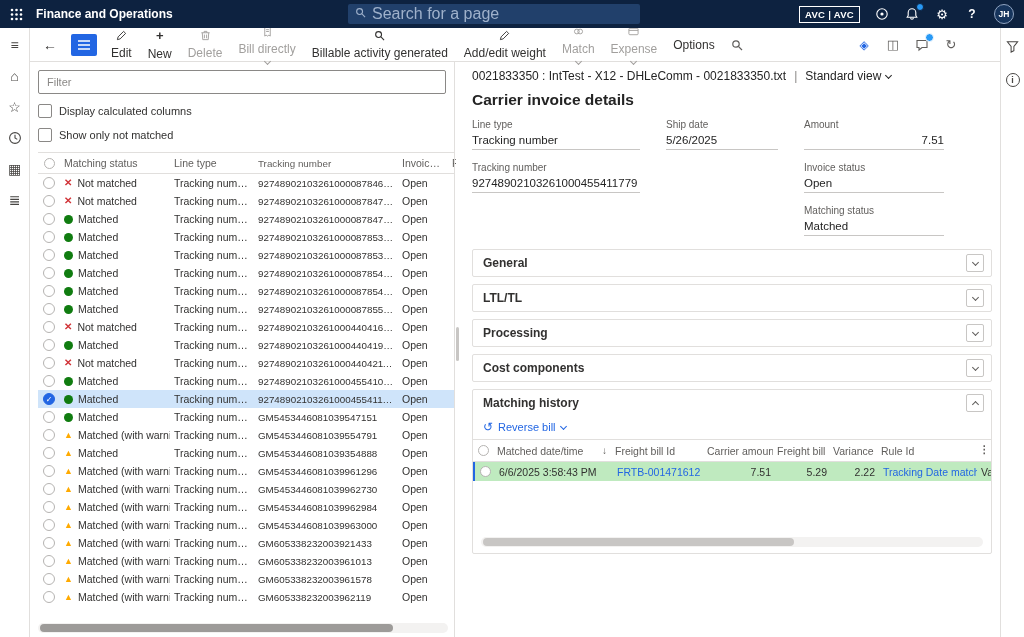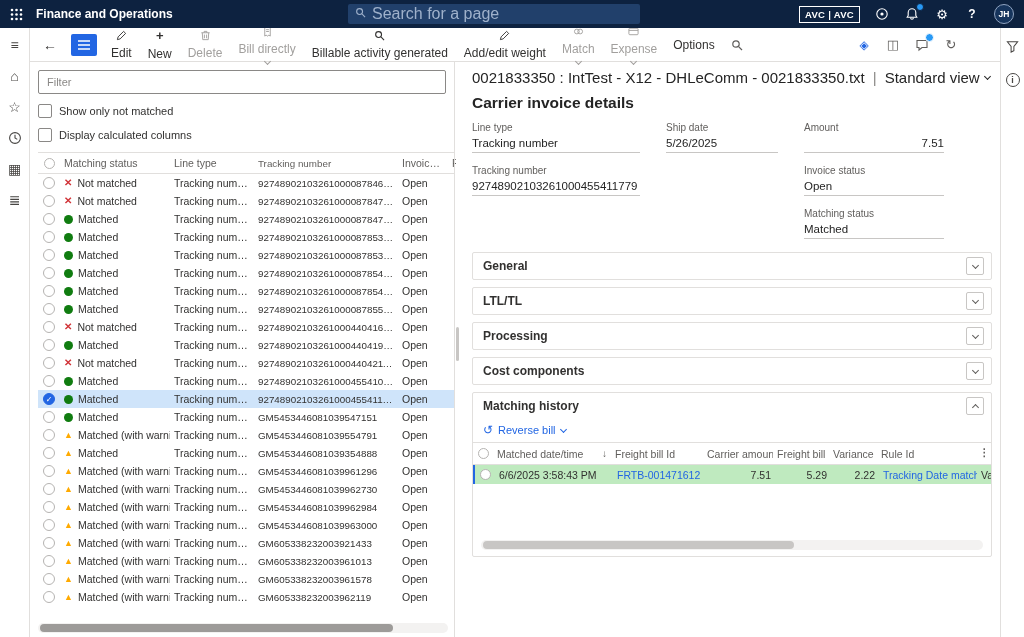--- a/index.html
+++ b/index.html
@@ -75,21 +75,21 @@
   .rchk.on{background:var(--accent);border-color:var(--accent);color:#fff;}
   .circ{width:11px;height:11px;border:1px solid #b5b3b1;border-radius:50%;background:#fff;display:inline-block;}
   .dot-g{width:9px;height:9px;border-radius:50%;background:var(--green);flex:none;}
   .x-r{color:var(--red);font-size:10px;font-weight:bold;line-height:1;flex:none;}
   .tri-y{color:var(--yellow);font-size:9px;line-height:1;flex:none;}
   .h-scroll{margin-top:auto;height:10px;background:#f3f2f1;border-radius:5px;position:relative;flex:none;margin-right:6px;}
   .h-thumb{position:absolute;left:2px;top:1px;height:8px;width:86%;background:#9d9b99;border-radius:4px;}
 
   
   .details-panel{flex:1;min-width:0;padding:7px 8px 0 12px;overflow:hidden;}
-  .rec-title{font-size:15px;color:#242424;display:flex;gap:8px;align-items:center;white-space:nowrap;}
+  .rec-title{font-size:12px;color:#242424;display:flex;gap:8px;align-items:center;white-space:nowrap;}
   .rec-sep{color:#8a8886;}
   .std-view{display:flex;align-items:center;gap:5px;cursor:pointer;}
   .page-title{font-size:15.5px;font-weight:bold;margin:8px 0 10px;color:#242424;}
   .fields{display:flex;gap:26px;}
   .fcol{display:flex;flex-direction:column;gap:12px;}
   .fcol:nth-child(1){width:168px;}
   .fcol:nth-child(2){width:112px;}
   .fcol:nth-child(3){width:140px;}
   .field .lbl{font-size:10px;color:var(--muted);margin-bottom:2px;}
   .field .val{font-size:11.5px;color:#242424;border-bottom:1px solid #c8c6c4;padding:2px 0 3px;min-height:17px;white-space:nowrap;overflow:hidden;cursor:text;}
@@ -288,25 +288,25 @@
           <span class="ab-ic">↻</span>
           <span class="ab-ic"></span>
         </div>
       </div>
 
       <div class="content">
         <section class="list-panel">
           <input class="filter-input" placeholder="Filter" style="">
           <label class="chk-row">
             <span class="chk-box"></span>
-            <span>Show only not matched</span>
+            <span>Display calculated columns</span>
           </label>
           <label class="chk-row">
             <span class="chk-box"></span>
-            <span>Display calculated columns</span>
+            <span>Show only not matched</span>
           </label>
           <div class="lgrid">
             <div class="lg-header">
                 <div class="c chk">
                   <span class="circ"></span>
                 </div>
                 <div class="c st">Matching status</div>
                 <div class="c lt">Line type</div>
                 <div class="c tn">Tracking number</div>
                 <div class="c is">Invoice status</div>

